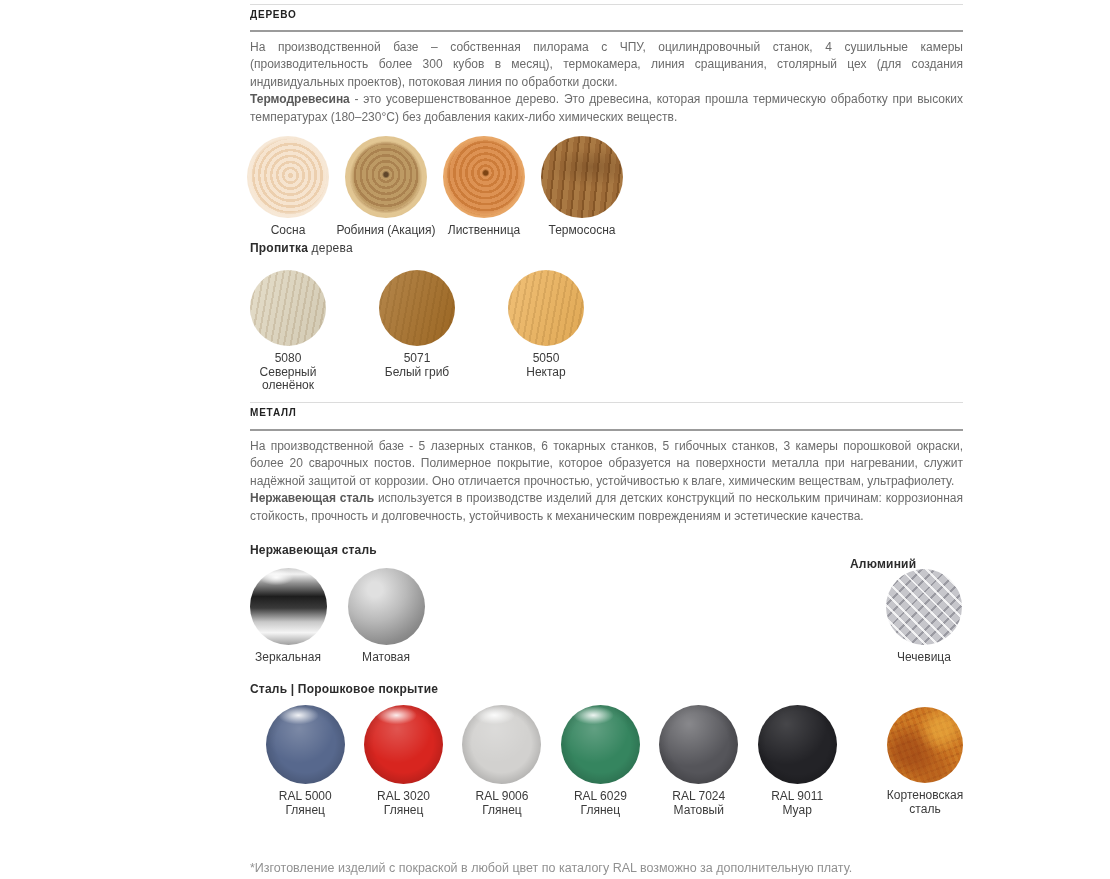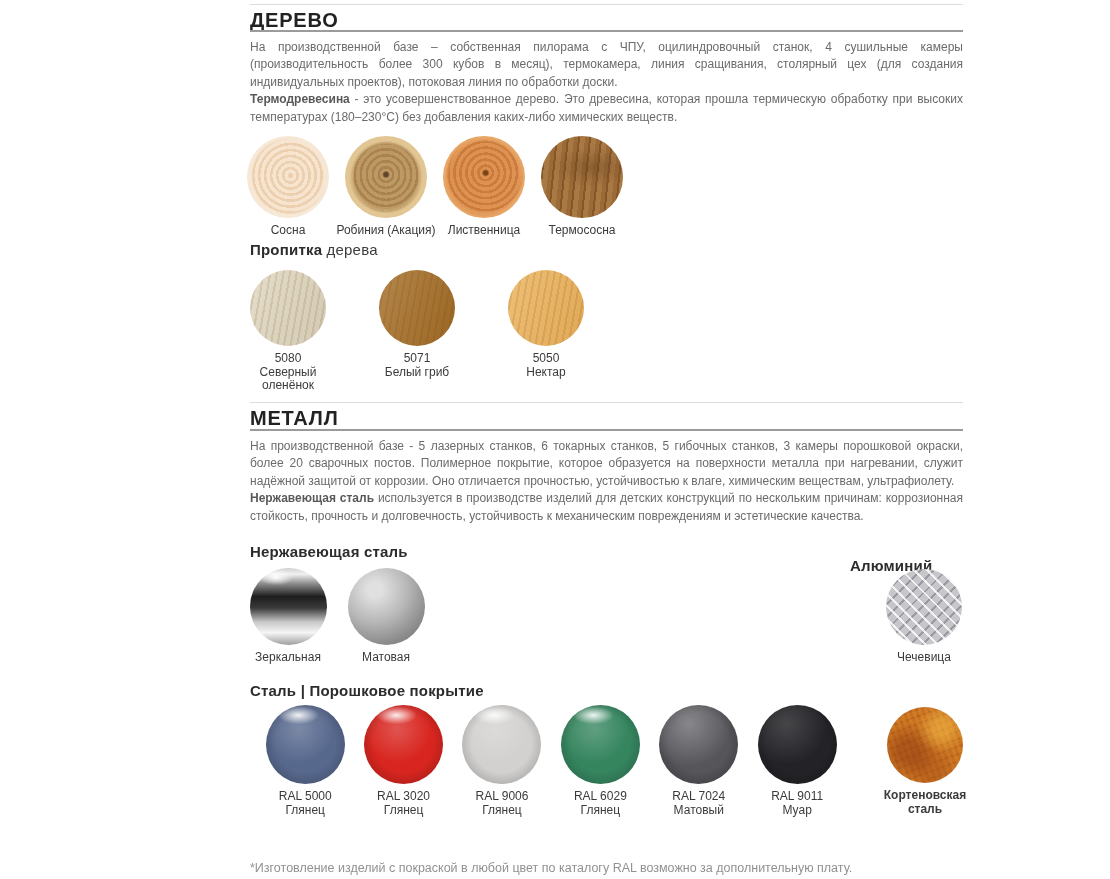--- a/index.html
+++ b/index.html
@@ -5,22 +5,22 @@
   html,body{margin:0;padding:0;background:#fff;}
   .page{position:relative;width:1110px;height:879px;background:#fff;overflow:hidden;
         font-family:"Liberation Sans",sans-serif;color:#3a3a3a;}
   .abs{position:absolute;}
 
   
   .rule-thin{height:1px;background:#dcdcdc;}
   .rule-thick{height:2px;background:#9b9b9b;}
 
   
-  .h-sec{font-size:20px;font-weight:700;letter-spacing:.8px;color:#222;}
-  .h-sub{font-size:15px;color:#2c2c2c;font-weight:700;letter-spacing:.2px;}
+  .h-sec{font-size:10px;font-weight:700;letter-spacing:.8px;color:#222;}
+  .h-sub{font-size:12px;color:#2c2c2c;font-weight:700;letter-spacing:.2px;}
   .h-sub .lt{font-weight:400;color:#3c3c3c;}
 
   
   .para{width:713px;font-size:12px;line-height:17.4px;color:#6b6b6b;text-align:justify;}
   .para .b{font-weight:700;color:#595959;}
 
   
   .row{display:flex;}
   .cell{width:98px;display:flex;flex-direction:column;align-items:center;}
   .cell-p{width:98.4px;display:flex;flex-direction:column;align-items:center;}
@@ -189,20 +189,20 @@
     <div class="cell-p">
       <div class="sw d79 sw-mattep" style="--c: #55555A;"></div>
       <div class="cap"><span class="l2">RAL 7024</span><span>Матовый</span></div>
     </div>
     <div class="cell-p">
       <div class="sw d79 sw-muar" style="--c: #232327;"></div>
       <div class="cap"><span class="l2">RAL 9011</span><span>Муар</span></div>
     </div>
   </div>
 
-  <div class="abs cell" style="left:877px;top:707px;width:96px;font-weight:bold;">
+  <div class="abs cell" style="left:877px;top:707px;width:96px;">
     <div class="sw d76 sw-corten" style="--c: #C9701F;"></div>
     <div class="cap">Кортеновская сталь</div>
   </div>
 
   <div class="abs foot" style="left:250px;top:841px;width:713px;">*Изготовление изделий с покраской в любой цвет по каталогу RAL возможно за дополнительную плату.</div>
 
 </div>
 
 </body></html>

